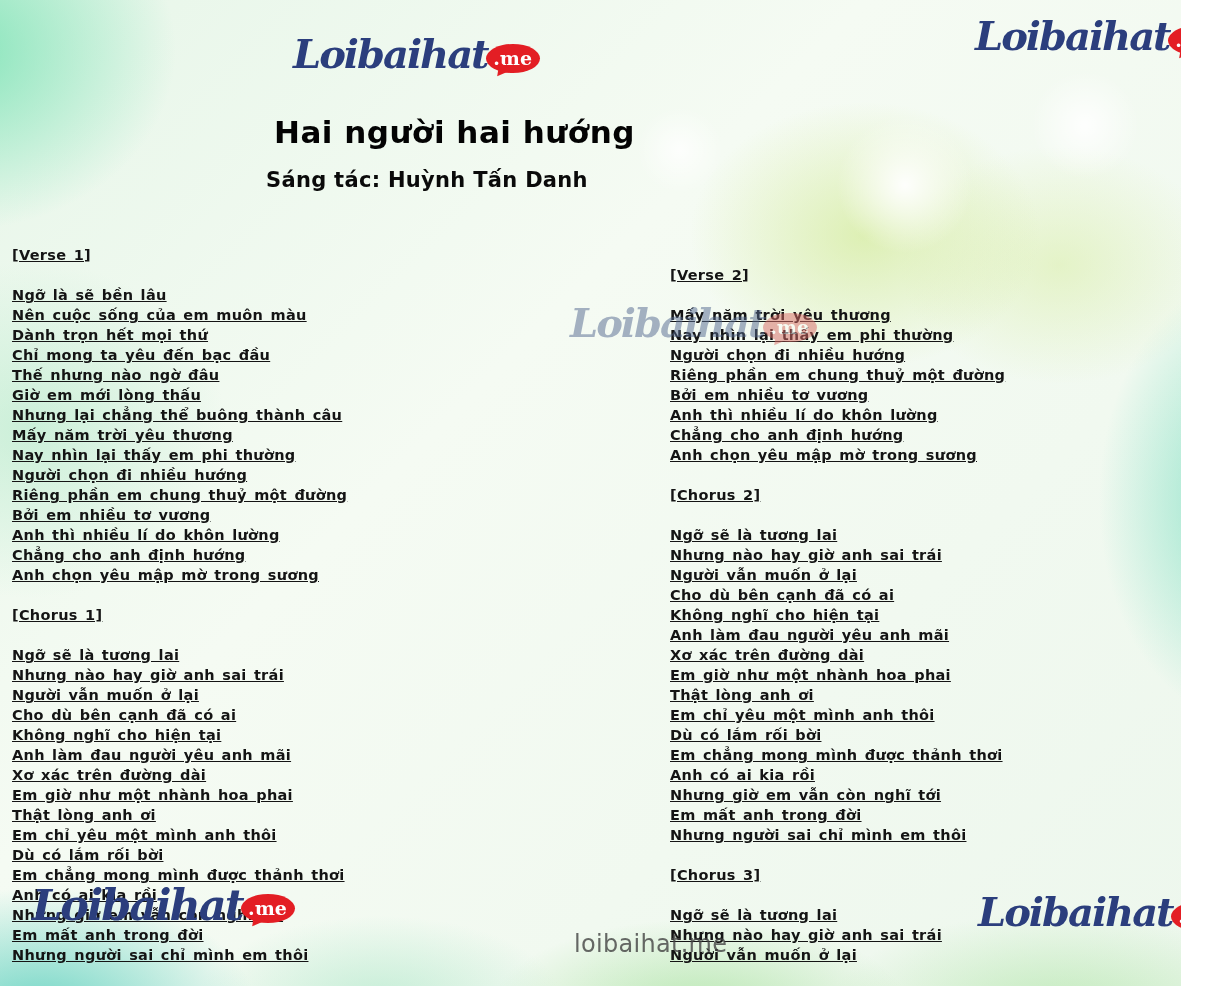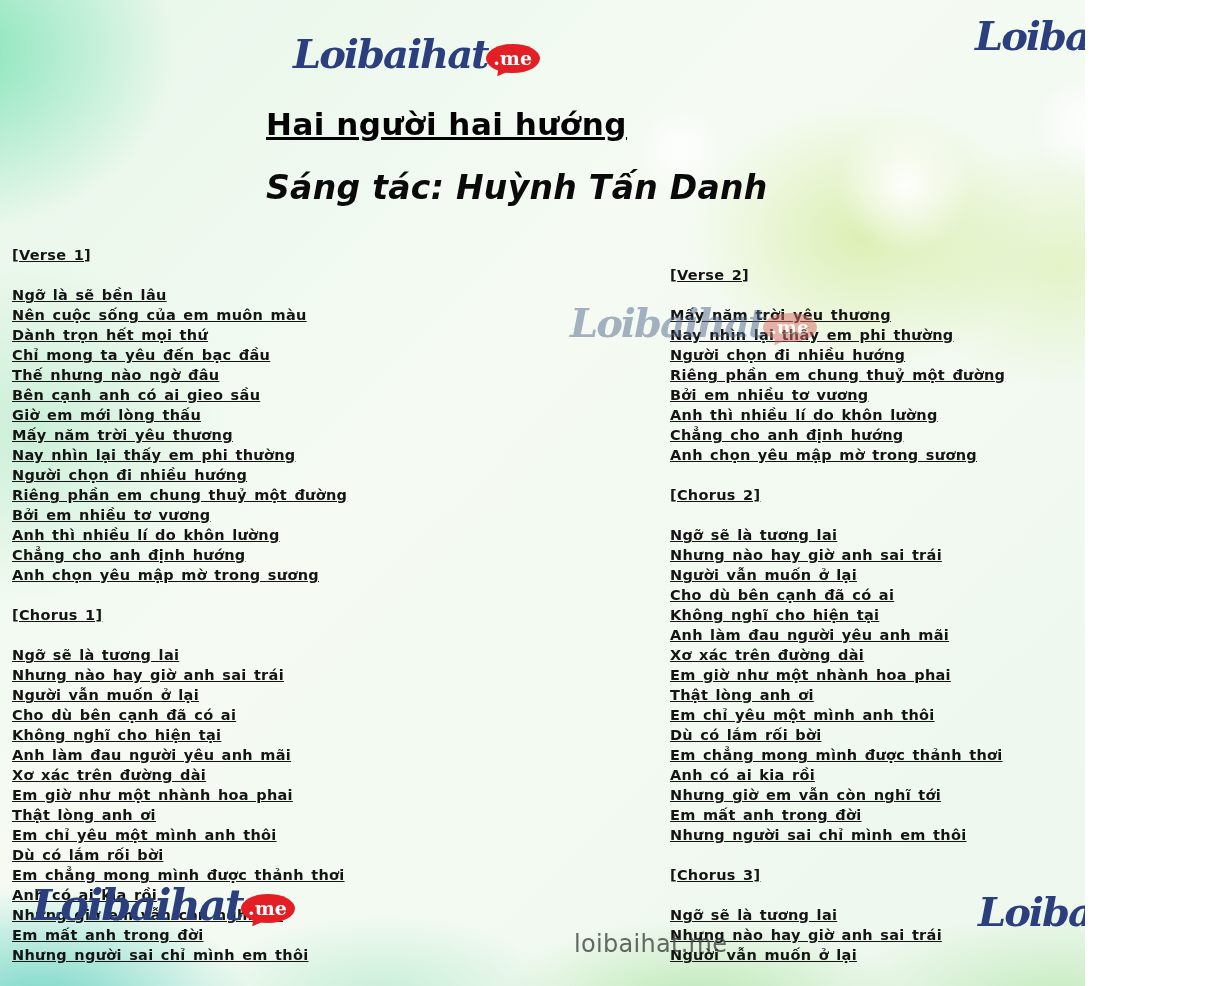--- a/index.html
+++ b/index.html
@@ -1,18 +1,18 @@
 <!DOCTYPE html>
 <html><head>
 <meta charset="utf-8">
 <style>
   html,body{margin:0;padding:0;}
   .page{
     position:relative;
-    width:1085px;height:986px;
+    width:1181px;height:986px;
     overflow:hidden;
     background-color:#f1f9f0;
     background-image:
       radial-gradient(circle 95px at 905px 185px, rgba(255,255,255,.95), rgba(255,255,255,0) 72%),
       radial-gradient(circle 75px at 1085px 125px, rgba(255,255,255,.9), rgba(255,255,255,0) 72%),
       radial-gradient(circle 60px at 680px 150px, rgba(255,255,255,.8), rgba(255,255,255,0) 72%),
       radial-gradient(ellipse 250px 190px at 865px 235px, rgba(206,232,138,.6), rgba(206,232,138,0) 70%),
       radial-gradient(ellipse 230px 170px at 1060px 265px, rgba(214,236,158,.5), rgba(214,236,158,0) 70%),
       radial-gradient(ellipse 300px 250px at -40px 50px, rgba(110,224,175,.8), rgba(110,224,175,0) 72%),
       radial-gradient(ellipse 280px 240px at 30px 430px, rgba(160,228,190,.45), rgba(160,228,190,0) 70%),
@@ -24,21 +24,21 @@
       linear-gradient(135deg, #e7f6e9 0%, #f5fbf3 40%, #edf7ed 100%);
     font-family:"DejaVu Sans", sans-serif;
   }
   .song-title{
     position:absolute;left:266px;top:106px;
     font-size:31px;font-weight:bold;color:#030303;
     letter-spacing:.5px;white-space:nowrap;
   }
   .song-composer{
     position:absolute;left:266px;top:168px;
-    font-size:33px;font-weight:bold;font-style:italic;color:#0a0a0a;
+    font-size:21px;font-weight:bold;color:#0a0a0a;
     letter-spacing:.3px;white-space:nowrap;
   }
   .lyrics-col{
     position:absolute;
     font-size:14.5px;font-weight:bold;color:#141414;
     letter-spacing:.3px;word-spacing:2px;
   }
   #col-left{left:12px;top:245px;}
   #col-right{left:670px;top:265px;}
   .section{margin-bottom:20px;text-decoration:underline;}
@@ -83,33 +83,33 @@
   <div class="lbh" id="logo-top-center">
     <span class="lbh-text">Loibaihat</span>
     <span class="lbh-bubble">.me</span>
   </div>
 
   <div class="lbh" id="logo-top-right">
     <span class="lbh-text">Loibaihat</span>
     <span class="lbh-bubble">.me</span>
   </div>
 
-  <h1 class="song-title" style="margin:0;text-decoration:underline;">Hai người hai hướng</h1>
+  <h1 class="song-title" style="margin:8px;">Hai người hai hướng</h1>
   <div class="song-composer">Sáng tác: Huỳnh Tấn Danh</div>
 
   <div class="lyrics-col" id="col-left">
       <div class="section">
         <div class="section-header">[Verse 1]</div>
         <div class="lyric-line">Ngỡ là sẽ bền lâu</div>
         <div class="lyric-line">Nên cuộc sống của em muôn màu</div>
         <div class="lyric-line">Dành trọn hết mọi thứ</div>
         <div class="lyric-line">Chỉ mong ta yêu đến bạc đầu</div>
         <div class="lyric-line">Thế nhưng nào ngờ đâu</div>
-        <div class="lyric-line">Bên cạnh anh có ai gieo sầu</div>
         <div class="lyric-line">Giờ em mới lòng thấu</div>
+        <div class="lyric-line">Nhưng lại chẳng thể buông thành câu</div>
         <div class="lyric-line">Mấy năm trời yêu thương</div>
         <div class="lyric-line">Nay nhìn lại thấy em phi thường</div>
         <div class="lyric-line">Người chọn đi nhiều hướng</div>
         <div class="lyric-line">Riêng phần em chung thuỷ một đường</div>
         <div class="lyric-line">Bởi em nhiều tơ vương</div>
         <div class="lyric-line">Anh thì nhiều lí do khôn lường</div>
         <div class="lyric-line">Chẳng cho anh định hướng</div>
         <div class="lyric-line">Anh chọn yêu mập mờ trong sương</div>
       </div>
       <div class="section">

